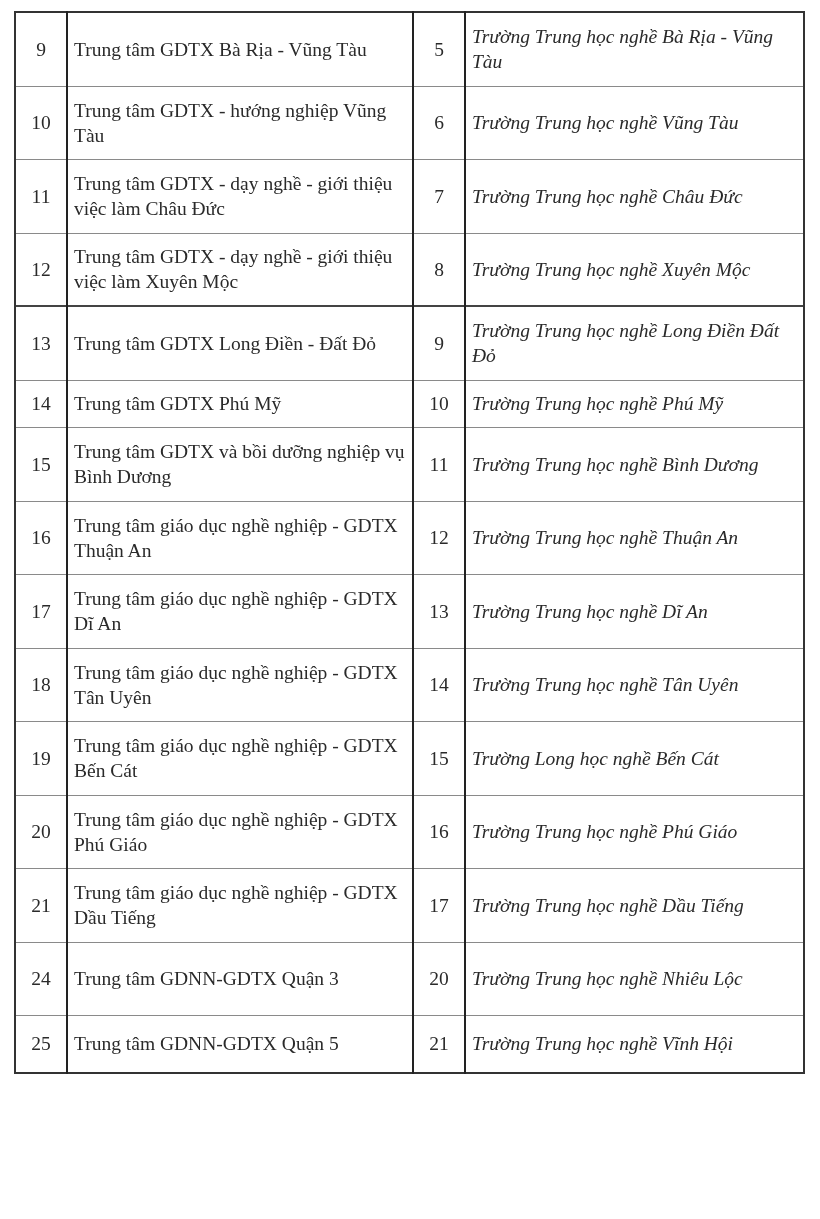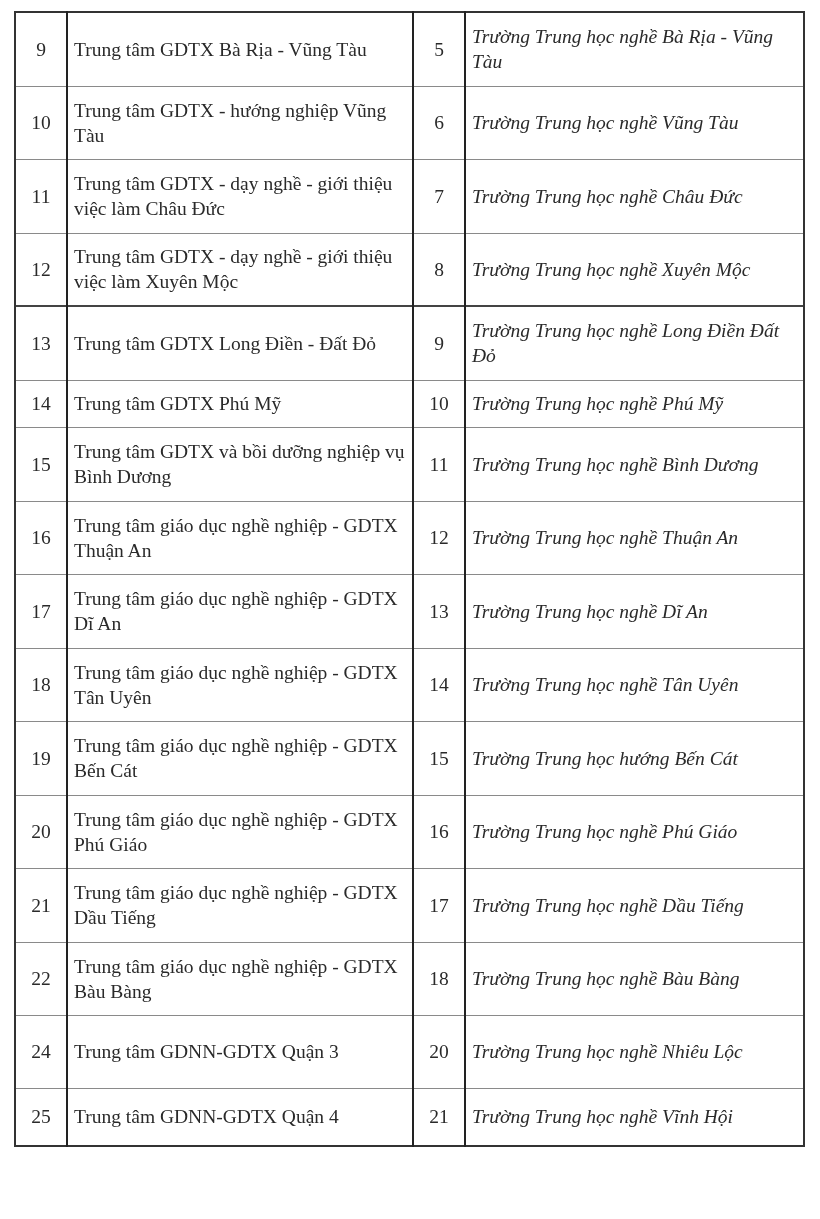--- a/index.html
+++ b/index.html
@@ -89,46 +89,40 @@
     <tr style="height:73px">
       <td class="num c1">18</td>
       <td class="name c2">Trung tâm giáo dục nghề nghiệp - GDTX Tân Uyên</td>
       <td class="num c3">14</td>
       <td class="name2 c2 c4">Trường Trung học nghề Tân Uyên</td>
     </tr>
     <tr style="height:74px">
       <td class="num c1">19</td>
       <td class="name c2">Trung tâm giáo dục nghề nghiệp - GDTX Bến Cát</td>
       <td class="num c3">15</td>
-      <td class="name2 c2 c4">Trường Trung học hướng Bến Cát</td>
+      <td class="name2 c2 c4">Trường Long học nghề Bến Cát</td>
     </tr>
     <tr style="height:73px">
       <td class="num c1">20</td>
       <td class="name c2">Trung tâm giáo dục nghề nghiệp - GDTX Phú Giáo</td>
       <td class="num c3">16</td>
       <td class="name2 c2 c4">Trường Trung học nghề Phú Giáo</td>
     </tr>
     <tr style="height:74px">
       <td class="num c1">21</td>
       <td class="name c2">Trung tâm giáo dục nghề nghiệp - GDTX Dầu Tiếng</td>
       <td class="num c3">17</td>
       <td class="name2 c2 c4">Trường Trung học nghề Dầu Tiếng</td>
     </tr>
     <tr style="height:73px">
-      <td class="num c1">22</td>
-      <td class="name c2">Trung tâm giáo dục nghề nghiệp - GDTX Bàu Bàng</td>
-      <td class="num c3">18</td>
-      <td class="name2 c2 c4">Trường Trung học nghề Bàu Bàng</td>
-    </tr>
-    <tr style="height:73px">
       <td class="num c1">24</td>
       <td class="name c2">Trung tâm GDNN-GDTX Quận 3</td>
       <td class="num c3">20</td>
       <td class="name2 c2 c4">Trường Trung học nghề Nhiêu Lộc</td>
     </tr>
     <tr style="height:58px">
       <td class="num c1">25</td>
-      <td class="name c2">Trung tâm GDNN-GDTX Quận 4</td>
+      <td class="name c2">Trung tâm GDNN-GDTX Quận 5</td>
       <td class="num c3">21</td>
       <td class="name2 c2 c4">Trường Trung học nghề Vĩnh Hội</td>
     </tr>
   </tbody>
 </table>
 
 </body></html>

